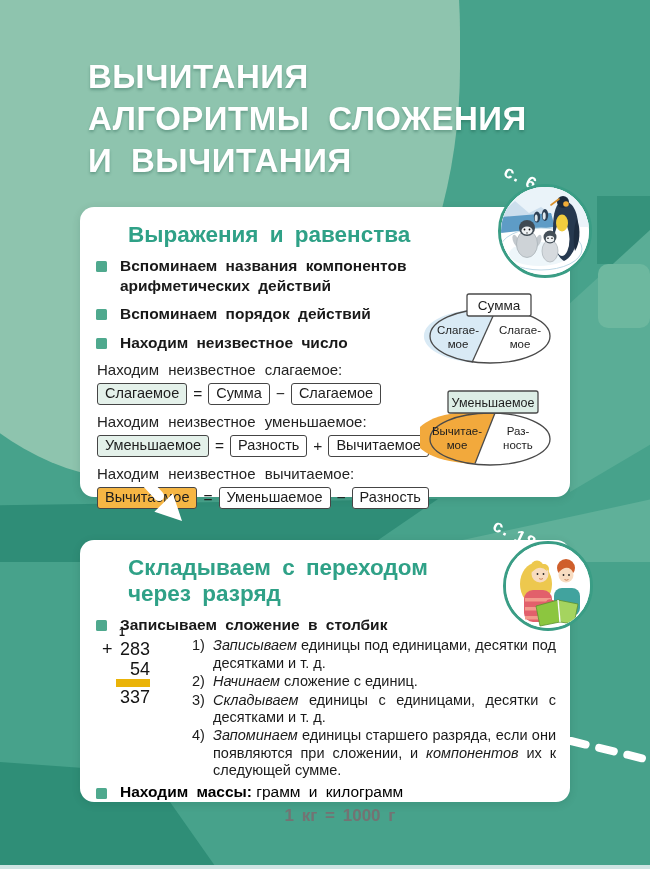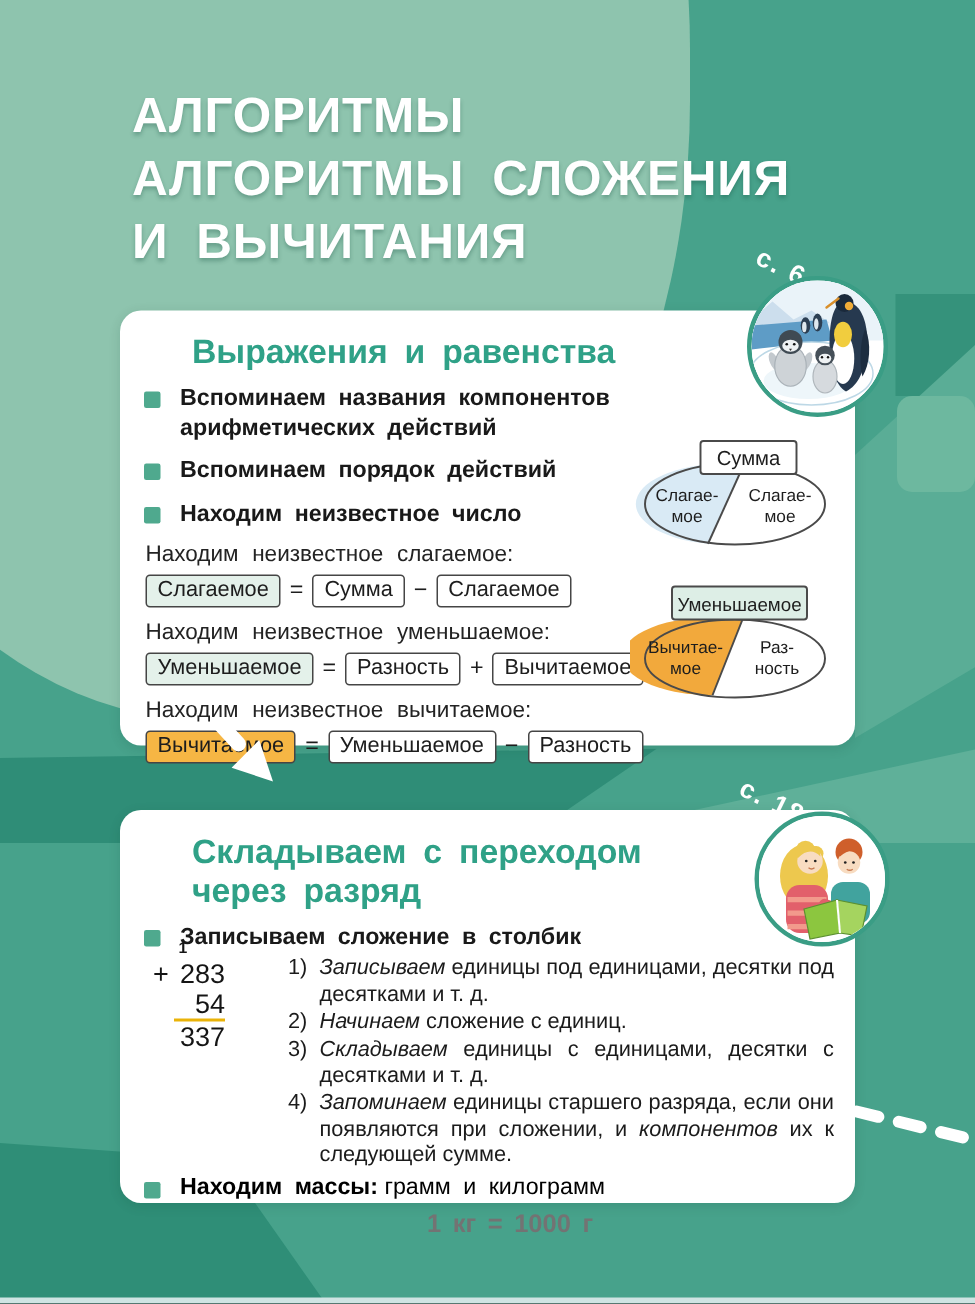--- a/index.html
+++ b/index.html
@@ -65,21 +65,21 @@
 
   .arrow-svg{left:138px;top:477px;z-index:3;}
   .dash-svg{left:567px;top:731px;z-index:3;}
 
   
   .add-block{position:absolute;left:22px;top:86px;font-size:18px;color:#151515;padding-top:13px;width:60px;}
   .add-carry{position:absolute;left:17px;top:0;font-size:10.5px;font-weight:bold;}
   .add-row{display:flex;line-height:20px;}
   .add-plus{width:14px;}
   .add-num{display:inline-block;width:34px;text-align:right;}
-  .u{border-bottom:2px solid #eab308;}
+  .u{border-bottom:8px solid #eab308;}
   .steps{margin:2px 14px 0 112px;}
   .step{display:flex;font-size:14.5px;line-height:1.2;color:#1b1b1b;text-align:justify;margin-bottom:1px;}
   .step-num{flex:0 0 21px;}
   .step-text{flex:1;}
   .it{font-style:italic;}
   .mass-text{font-size:15.5px;}
   .mass-label{font-weight:bold;word-spacing:4px;}
   .mass-value{word-spacing:4px;}
   .mass-eq{text-align:center;color:#737373;font-weight:bold;font-size:17px;margin:5px 0 0 30px;
            word-spacing:3px;}
@@ -92,21 +92,21 @@
   <div class="abs bg-blob"></div>
   <div class="abs bg-dark-tr"></div>
   <div class="abs bg-band-right"></div>
   <div class="abs bg-sq-tr"></div>
   <div class="abs bg-dark-mid"></div>
   <div class="abs bg-light-mid"></div>
   <div class="abs bg-dark-bl"></div>
   <div class="abs bg-strip"></div>
 
   <div class="abs main-title">
-    <span style="display:block">АЛГОРИТМЫ</span>
+    <span style="display:block">ВЫЧИТАНИЯ</span>
     <span style="display:block">АЛГОРИТМЫ СЛОЖЕНИЯ</span>
     <span style="display:block">И ВЫЧИТАНИЯ</span>
   </div>
 
   <div class="page-range" id="pr1">с. 6—17</div>
   <div class="page-range" id="pr2">с. 18—29</div>
 
   <div class="card card1">
     <div class="section-title">Выражения и равенства</div>
 

